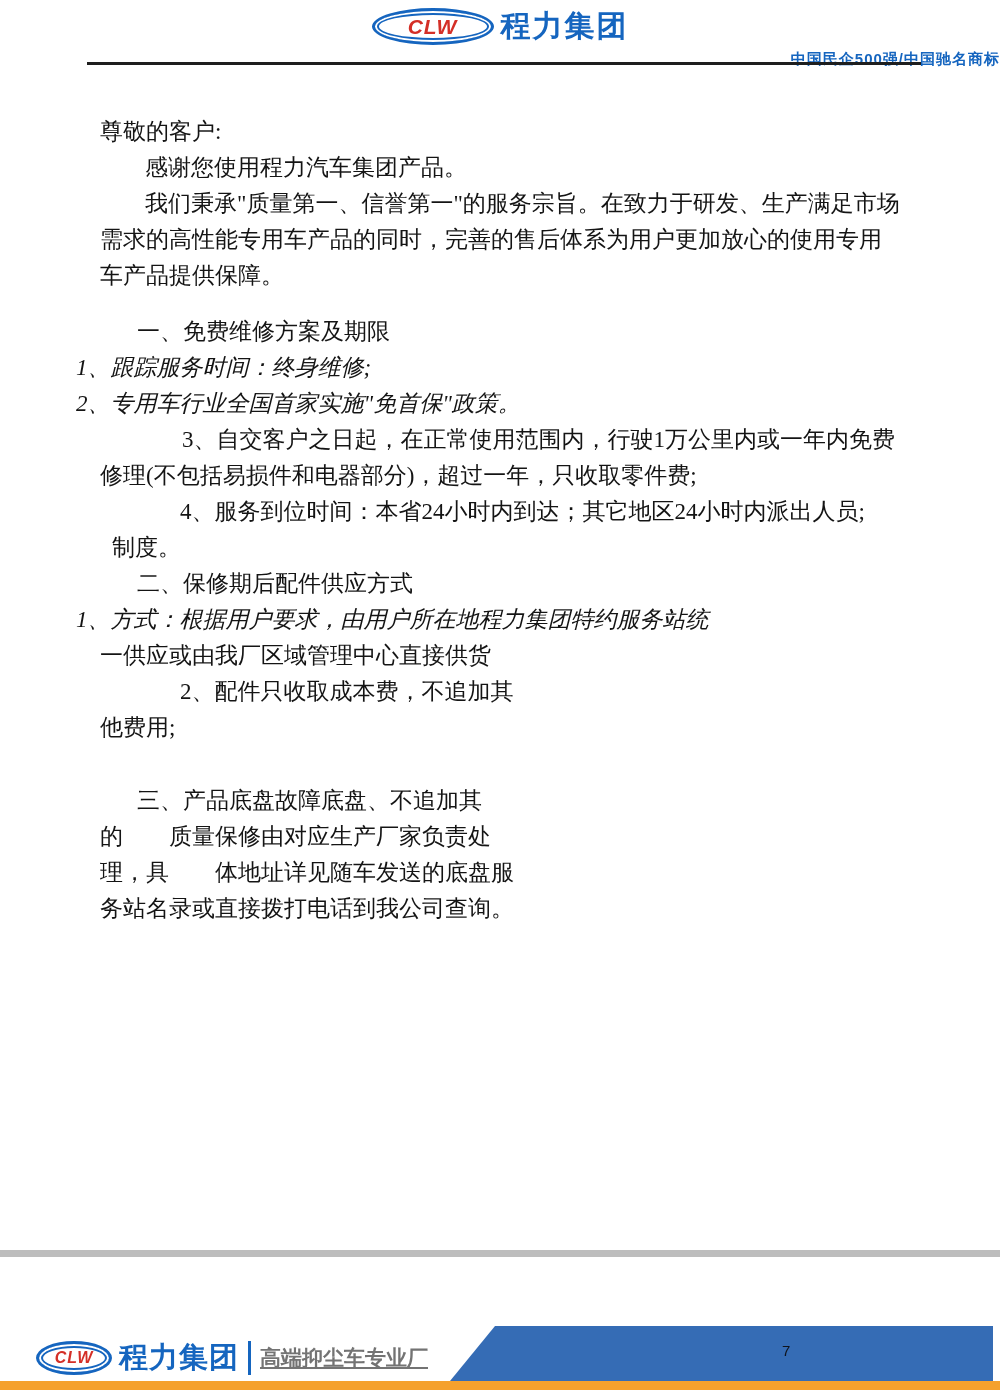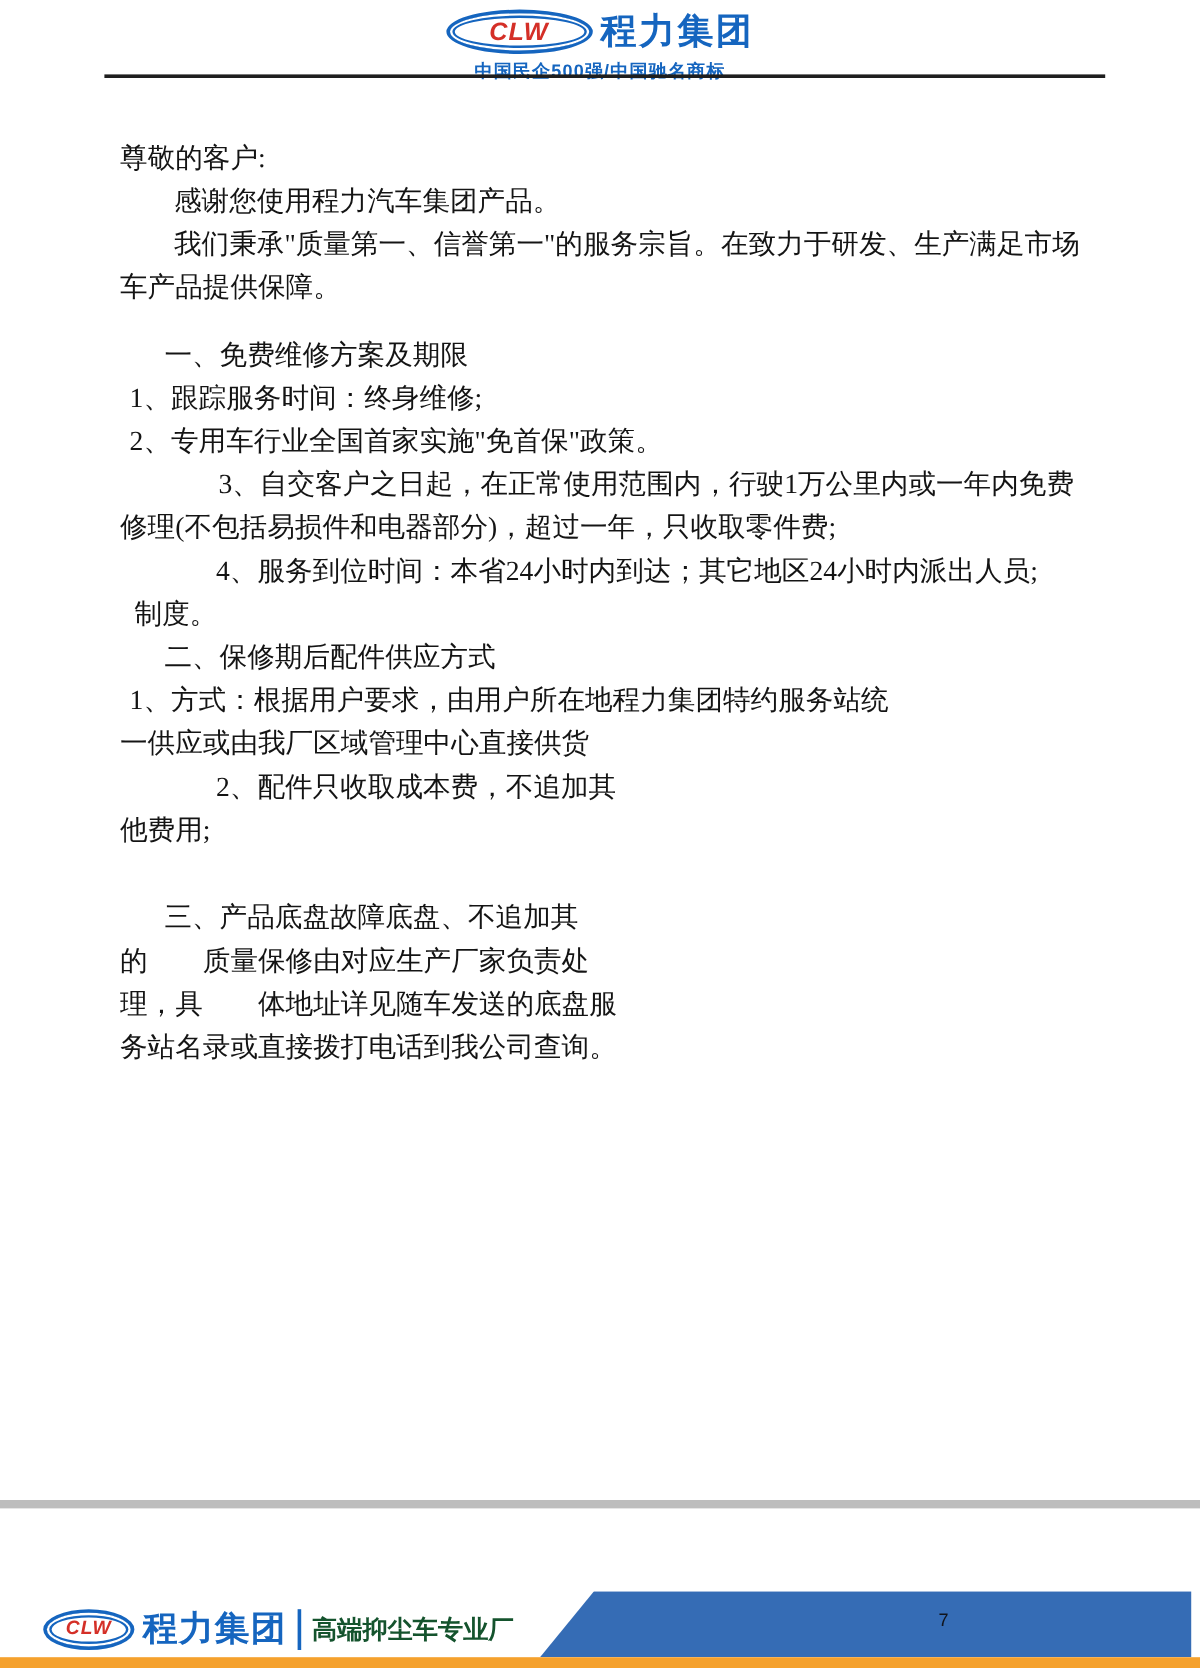--- a/index.html
+++ b/index.html
@@ -22,46 +22,46 @@
   }
   .oval-lg { width:116px; height:31px; font-size:21px; }
   .oval-sm { width:70px;  height:28px; font-size:16px; }
   .hdr-brand {
     font-family:"Liberation Sans","DejaVu Sans",sans-serif;
     font-weight:bold; font-size:30px; color:#1565bf; letter-spacing:2px;
   }
   .hdr-sub {
     margin-top:3px;
     font-family:"Liberation Sans","DejaVu Sans",sans-serif;
-    font-weight:bold; font-size:15px; color:#1565bf; letter-spacing:1px;
+    font-weight:bold; font-size:15px; color:#1565bf; letter-spacing:1px;text-align:right;
   }
   .hdr-line { position:absolute; top:62px; left:87px; width:834px; border-top:3px solid #1e1e1e; }
 
   
   .doc { position:absolute; top:80px; left:0; width:1000px; }
   .doc-title {
     margin:0 0 0 85px; height:40px;
     font-family:"Liberation Sans","DejaVu Sans",sans-serif;
     font-weight:bold; font-size:25px; color:#000000; letter-spacing:2px;
   }
   .ln { font-size:23px; line-height:36px; height:36px; white-space:pre; }
   .x100 { margin-left:100px; } .x112 { margin-left:112px; }
   .x137 { margin-left:137px; } .x145 { margin-left:145px; }
-  .x178 { margin-left:108px; } .x180 { margin-left:180px; }
+  .x178 { margin-left:76px;font-style:italic; } .x180 { margin-left:180px; }
   .x182 { margin-left:182px; }
   .gap34 { margin-top:34px; } .gap20 { margin-top:20px; } .gap37 { margin-top:37px; }
 
   
   .gray-band  { position:absolute; top:1250px; left:0; width:1000px; height:7px; background:#bdbdbd; }
   .ftr-logo   { position:absolute; top:1338px; left:36px; display:flex; align-items:center; }
   .ftr-brand  { margin-left:7px; font-family:"Liberation Sans","DejaVu Sans",sans-serif;
                 font-weight:bold; font-size:29px; color:#1565bf; letter-spacing:1px; }
   .ftr-div    { width:3px; height:34px; background:#1565bf; margin:0 9px 0 9px; }
   .ftr-tag    { font-family:"Liberation Sans","DejaVu Sans",sans-serif;
-                font-weight:bold; font-size:21px; color:#14532d; }
+                font-weight:bold; font-size:21px; color:#737373;text-decoration:underline; }
   .blue-para  { position:absolute; top:1326px; left:450px; width:543px; height:55px;
                 background:#356cb5; clip-path:polygon(45px 0, 100% 0, 100% 100%, 0 100%); }
   .page-num   { position:absolute; top:16px; left:332px;
                 font-family:"Liberation Sans","DejaVu Sans",sans-serif;
                 font-size:15px; color:#10141c; }
   .orange-bar { position:absolute; top:1381px; left:0; width:1000px; height:9px; background:#f5a12d; }
 </style>
 </head>
 <body>
 
@@ -74,20 +74,21 @@
     </div>
     <div class="hdr-sub">中国民企500强/中国驰名商标</div>
   </div>
   <div class="hdr-line"></div>
 
   <div class="doc">
 
     <div class="ln x100 gap34">尊敬的客户:</div>
     <div class="ln x145">感谢您使用程力汽车集团产品。</div>
     <div class="ln x145">我们秉承"质量第一、信誉第一"的服务宗旨。在致力于研发、生产满足市场</div>
+    <div class="ln x100">需求的高性能专用车产品的同时，完善的售后体系为用户更加放心的使用专用</div>
     <div class="ln x100">车产品提供保障。</div>
 
     <div class="ln x137 gap20">一、免费维修方案及期限</div>
     <div class="ln x178">1、跟踪服务时间：终身维修;</div>
     <div class="ln x178">2、专用车行业全国首家实施"免首保"政策。</div>
     <div class="ln x182">3、自交客户之日起，在正常使用范围内，行驶1万公里内或一年内免费</div>
     <div class="ln x100">修理(不包括易损件和电器部分)，超过一年，只收取零件费;</div>
     <div class="ln x180">4、服务到位时间：本省24小时内到达；其它地区24小时内派出人员;</div>
     <div class="ln x112">制度。</div>
 

